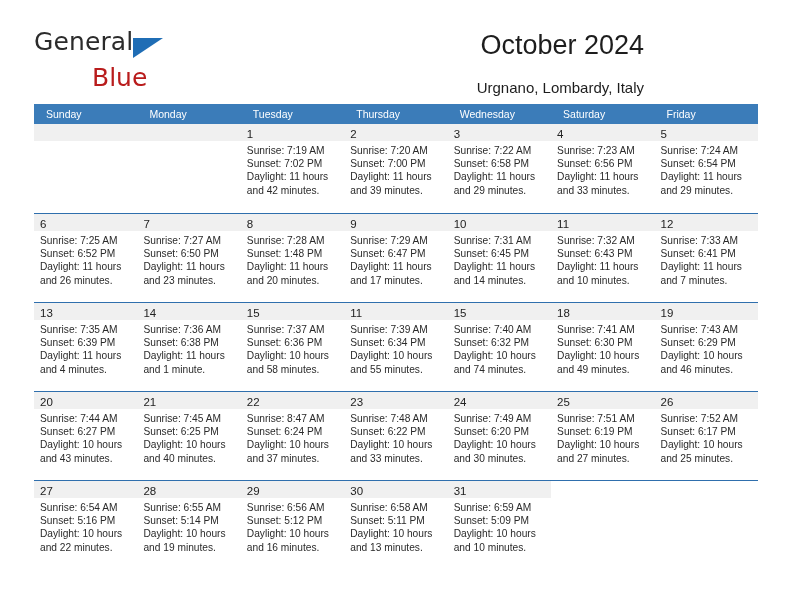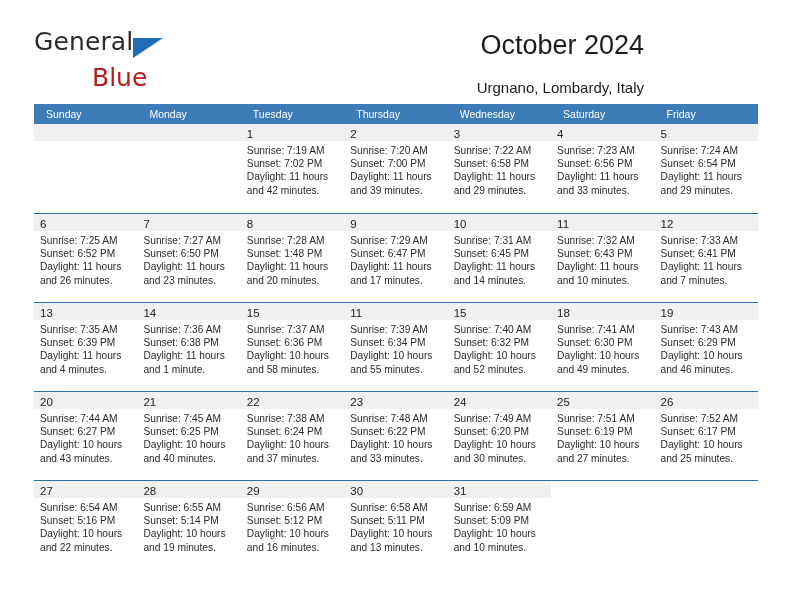--- a/index.html
+++ b/index.html
@@ -331,21 +331,21 @@
               <div class="day-line">Daylight: 10 hours</div>
               <div class="day-line">and 55 minutes.</div>
             </div>
           </div>
           <div class="day">
             <div class="day-num-band"><span class="day-num">15</span></div>
             <div class="day-body">
               <div class="day-line">Sunrise: 7:40 AM</div>
               <div class="day-line">Sunset: 6:32 PM</div>
               <div class="day-line">Daylight: 10 hours</div>
-              <div class="day-line">and 52 minutes.</div>
+              <div class="day-line">and 74 minutes.</div>
             </div>
           </div>
           <div class="day">
             <div class="day-num-band"><span class="day-num">18</span></div>
             <div class="day-body">
               <div class="day-line">Sunrise: 7:41 AM</div>
               <div class="day-line">Sunset: 6:30 PM</div>
               <div class="day-line">Daylight: 10 hours</div>
               <div class="day-line">and 49 minutes.</div>
             </div>
@@ -375,21 +375,21 @@
             <div class="day-body">
               <div class="day-line">Sunrise: 7:45 AM</div>
               <div class="day-line">Sunset: 6:25 PM</div>
               <div class="day-line">Daylight: 10 hours</div>
               <div class="day-line">and 40 minutes.</div>
             </div>
           </div>
           <div class="day">
             <div class="day-num-band"><span class="day-num">22</span></div>
             <div class="day-body">
-              <div class="day-line">Sunrise: 7:38 AM</div>
+              <div class="day-line">Sunrise: 8:47 AM</div>
               <div class="day-line">Sunset: 6:24 PM</div>
               <div class="day-line">Daylight: 10 hours</div>
               <div class="day-line">and 37 minutes.</div>
             </div>
           </div>
           <div class="day">
             <div class="day-num-band"><span class="day-num">23</span></div>
             <div class="day-body">
               <div class="day-line">Sunrise: 7:48 AM</div>
               <div class="day-line">Sunset: 6:22 PM</div>

